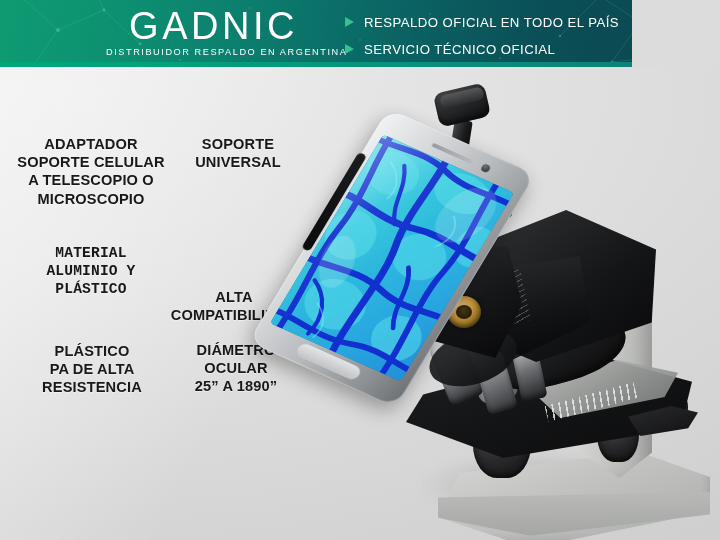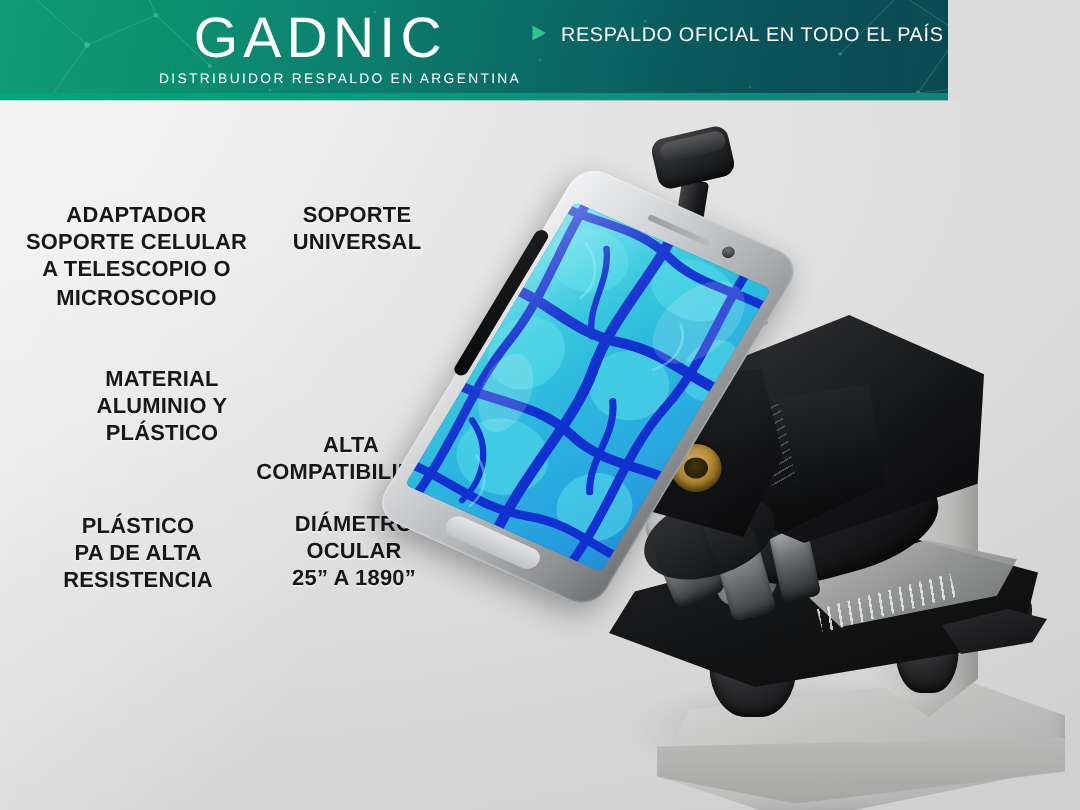--- a/index.html
+++ b/index.html
@@ -26,21 +26,21 @@
   .logo-block{position:absolute;left:106px;top:7px;width:215px;text-align:center;}
   .logo-word{
     font-size:38px;line-height:39px;font-weight:300;color:#ffffff;
     letter-spacing:3.5px;font-family:"Liberation Sans","DejaVu Sans",sans-serif;
   }
   .logo-sub{
     margin-top:1px;font-size:9.2px;line-height:11px;color:#ffffff;
     letter-spacing:1.55px;font-weight:400;white-space:nowrap;
   }
 
-  .bullets{position:absolute;left:355px;top:10px;}
+  .bullets{position:absolute;left:345px;top:10px;}
   .bullet{display:flex;align-items:center;height:24px;}
   .bullet + .bullet{margin-top:3px;}
   .arrow{
     width:0;height:0;border-left:9px solid #35c28e;
     border-top:5.5px solid transparent;border-bottom:5.5px solid transparent;
     margin-right:10px;flex:0 0 auto;
   }
   .bullet-text{
     font-size:13.2px;color:#ffffff;letter-spacing:.45px;white-space:nowrap;
     font-weight:400;
@@ -59,21 +59,21 @@
 
   
   .features{position:absolute;left:0;top:67px;width:320px;height:473px;}
   .feat{
     position:absolute;text-align:center;color:#16181a;
     font-weight:bold;font-size:14.6px;line-height:18.2px;
     letter-spacing:.15px;text-shadow:0 1px 0 rgba(255,255,255,.45);
   }
   .fA{left:8px;  top:68px;  width:166px;}
   .fB{left:172px;top:68px;  width:132px;}
-  .fC{left:33px; top:177px; width:150px;}
+  .fC{left:16px; top:177px; width:150px;font-family:Liberation Mono, monospace;}
   .fD{left:156px;top:185px; width:156px;margin-top:36px;}
   .fE{left:12px; top:275px; width:160px;}
   .fF{left:160px;top:274px; width:152px;}
 
   
   .scene{position:absolute;left:310px;top:60px;width:410px;height:480px;}
 
   .shadow-floor{
     position:absolute;left:60px;top:380px;width:340px;height:92px;
     background:radial-gradient(closest-side,rgba(90,95,100,.34),rgba(90,95,100,0) 72%);
@@ -331,20 +331,24 @@
 
     <div class="logo-block">
       <div class="logo-word">GADNIC</div>
       <div class="logo-sub">DISTRIBUIDOR RESPALDO EN ARGENTINA</div>
     </div>
 
     <div class="bullets">
       <div class="bullet">
         <span class="arrow"></span>
         <span class="bullet-text">RESPALDO OFICIAL EN TODO EL PAÍS</span>
+      </div>
+      <div class="bullet">
+        <span class="arrow"></span>
+        <span class="bullet-text">SERVICIO TÉCNICO OFICIAL</span>
       </div>
     </div>
 
     <div class="hdr-green-bar"></div>
   </div>
 
   <div class="body-bg"></div>
   <div class="body-sheen"></div>
 
   <div class="features">

